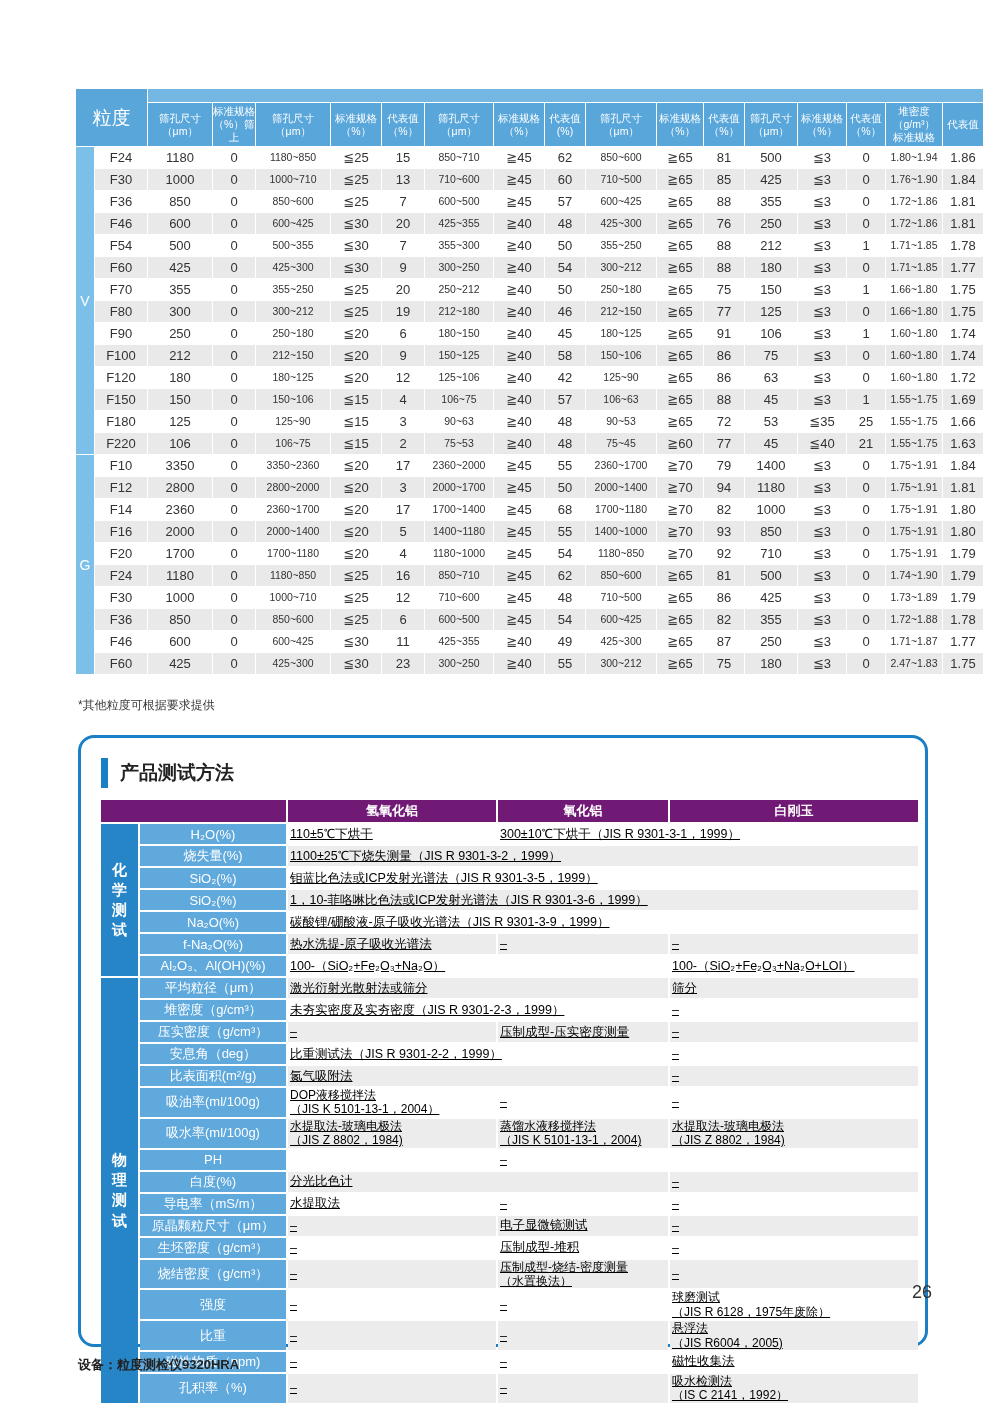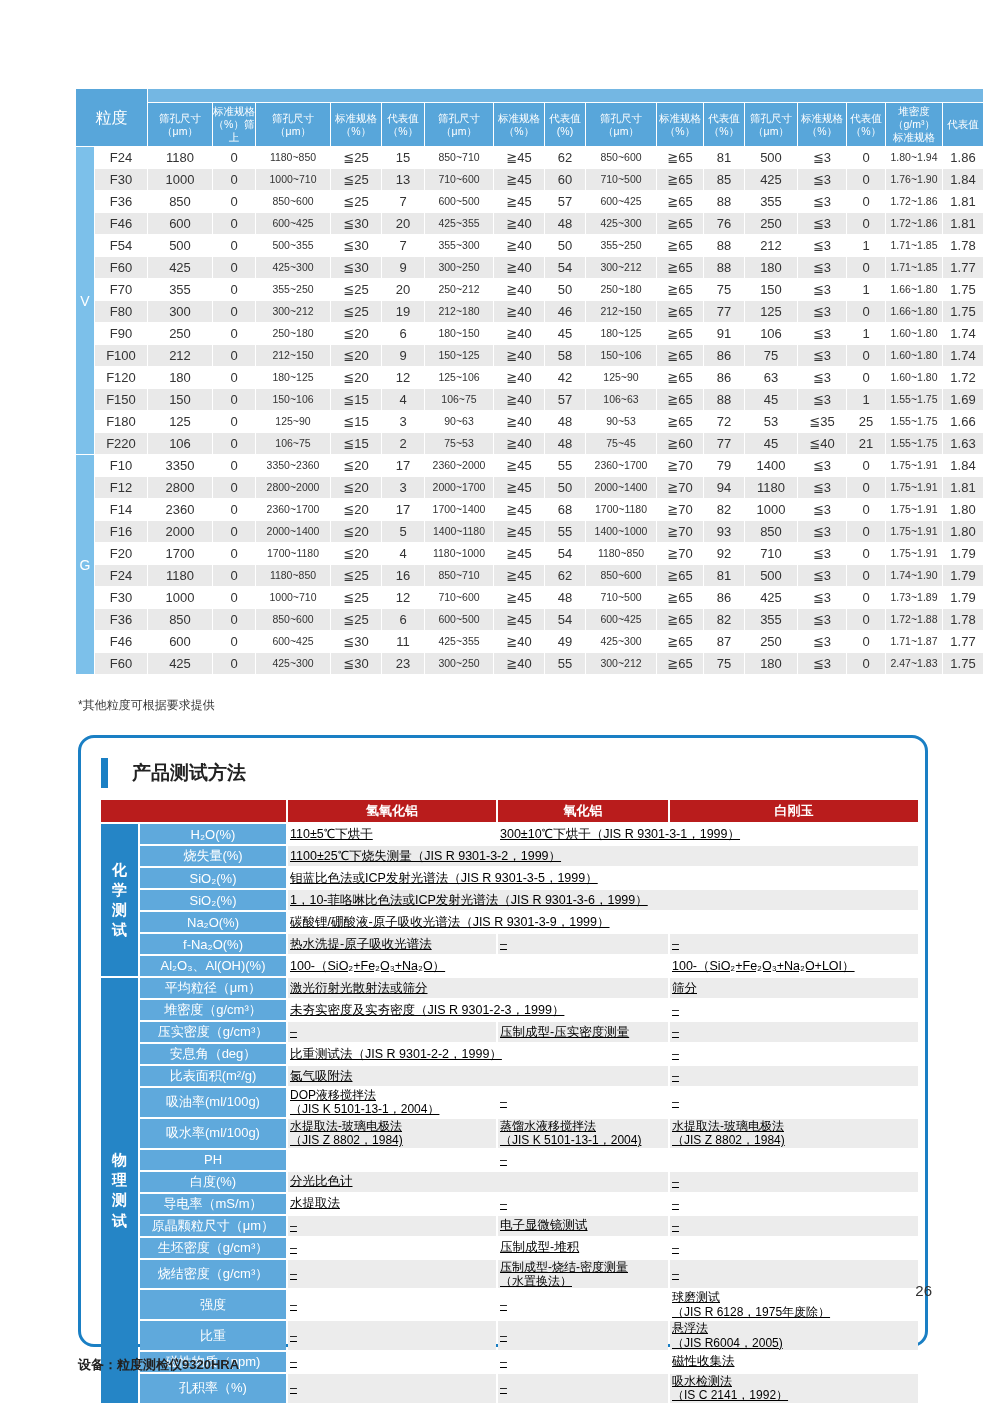--- a/index.html
+++ b/index.html
@@ -9,56 +9,56 @@
   }
 
   
   .size-wrap { position:absolute; left:75px; top:88px; width:860px; }
   table.sizetbl { border-collapse:separate; border-spacing:1.5px; table-layout:fixed; width:860px; }
   table.sizetbl th {
     background:#58a6da; color:#fff; font-weight:normal; font-size:10.5px;
     line-height:1.25; white-space:pre-line; padding:2px 0; vertical-align:middle; text-align:center;
   }
   table.sizetbl th.band { background:#74b7e3; height:13px; padding:0; }
-  table.sizetbl th.corner { font-size:16px;margin-top:10px; }
+  table.sizetbl th.corner { font-size:19px;margin-top:10px; }
   table.sizetbl td {
     text-align:center; font-size:13px; color:#333; height:21px; padding:0;
     vertical-align:middle; background:#fff; line-height:1.05;
   }
   table.sizetbl td.alt { background:#e9e9e9; }
   table.sizetbl td.rng { font-size:10.5px; }
   table.sizetbl td.vg { background:#7cc0ea; color:#fff; font-size:14px; }
 
   .footnote { position:absolute; left:78px; top:697px; font-size:12px; color:#3a3a3a; }
 
   
   .card {
     position:absolute; left:78px; top:735px; width:850px; height:612px;
     border:3px solid #1a7fc4; border-radius:16px; background:#fff; box-sizing:border-box;
   }
-  .card-title { position:absolute; left:20px; top:20px; display:flex; align-items:center;gap:12px; }
+  .card-title { position:absolute; left:20px; top:20px; display:flex; align-items:center; }
   .title-bar { width:7px; height:30px; background:#1a7fc4; margin-right:12px; }
   .title-text { font-size:19px; font-weight:bold; color:#222; }
 
   .test-wrap { position:absolute; left:18px; top:60px; width:809px; }
   table.tt { border-collapse:separate; border-spacing:2px; table-layout:fixed; width:809px; }
-  table.tt th { background:#b91c1c; color:#fff; font-weight:bold; font-size:13px; height:20px; padding:1px 0; text-align:center; }
+  table.tt th { background:#701a75; color:#fff; font-weight:bold; font-size:13px; height:20px; padding:1px 0; text-align:center; }
   table.tt td { vertical-align:middle; }
   table.tt td.vlab {
     background:#2585c6; color:#fff; font-weight:bold; font-size:15px;
     text-align:center; line-height:1.35; padding:2px 0;
   }
   table.tt td.lbl { background:#5fa9dc; color:#fff; font-size:13px; text-align:center; padding:1px 7px; height:18px; }
   table.tt td.val { background:#fff; text-align:left; font-size:12.5px; color:#000000; height:18px; padding:0 2px;text-decoration:underline; }
   table.tt td.val.alt { background:#ececec; }
   table.tt td.val.sm { font-size:12px; line-height:1.2; white-space:pre-line; }
 
   
   .footer-label { position:absolute; left:78px; top:1356px; font-size:13px; font-weight:bold; color:#222; }
-  .page-number { position:absolute; right:68px; top:1282px; font-size:15px; color:#333;margin-left:16px; }
+  .page-number { position:absolute; right:68px; top:1282px; font-size:18px; color:#333;margin-left:16px; }
 </style>
 </head>
 <body>
 
 <div class="page">
 
   <div class="size-wrap">
     <table class="sizetbl" id="size-table">
         <colgroup>
           <col style="width: 18px;">

